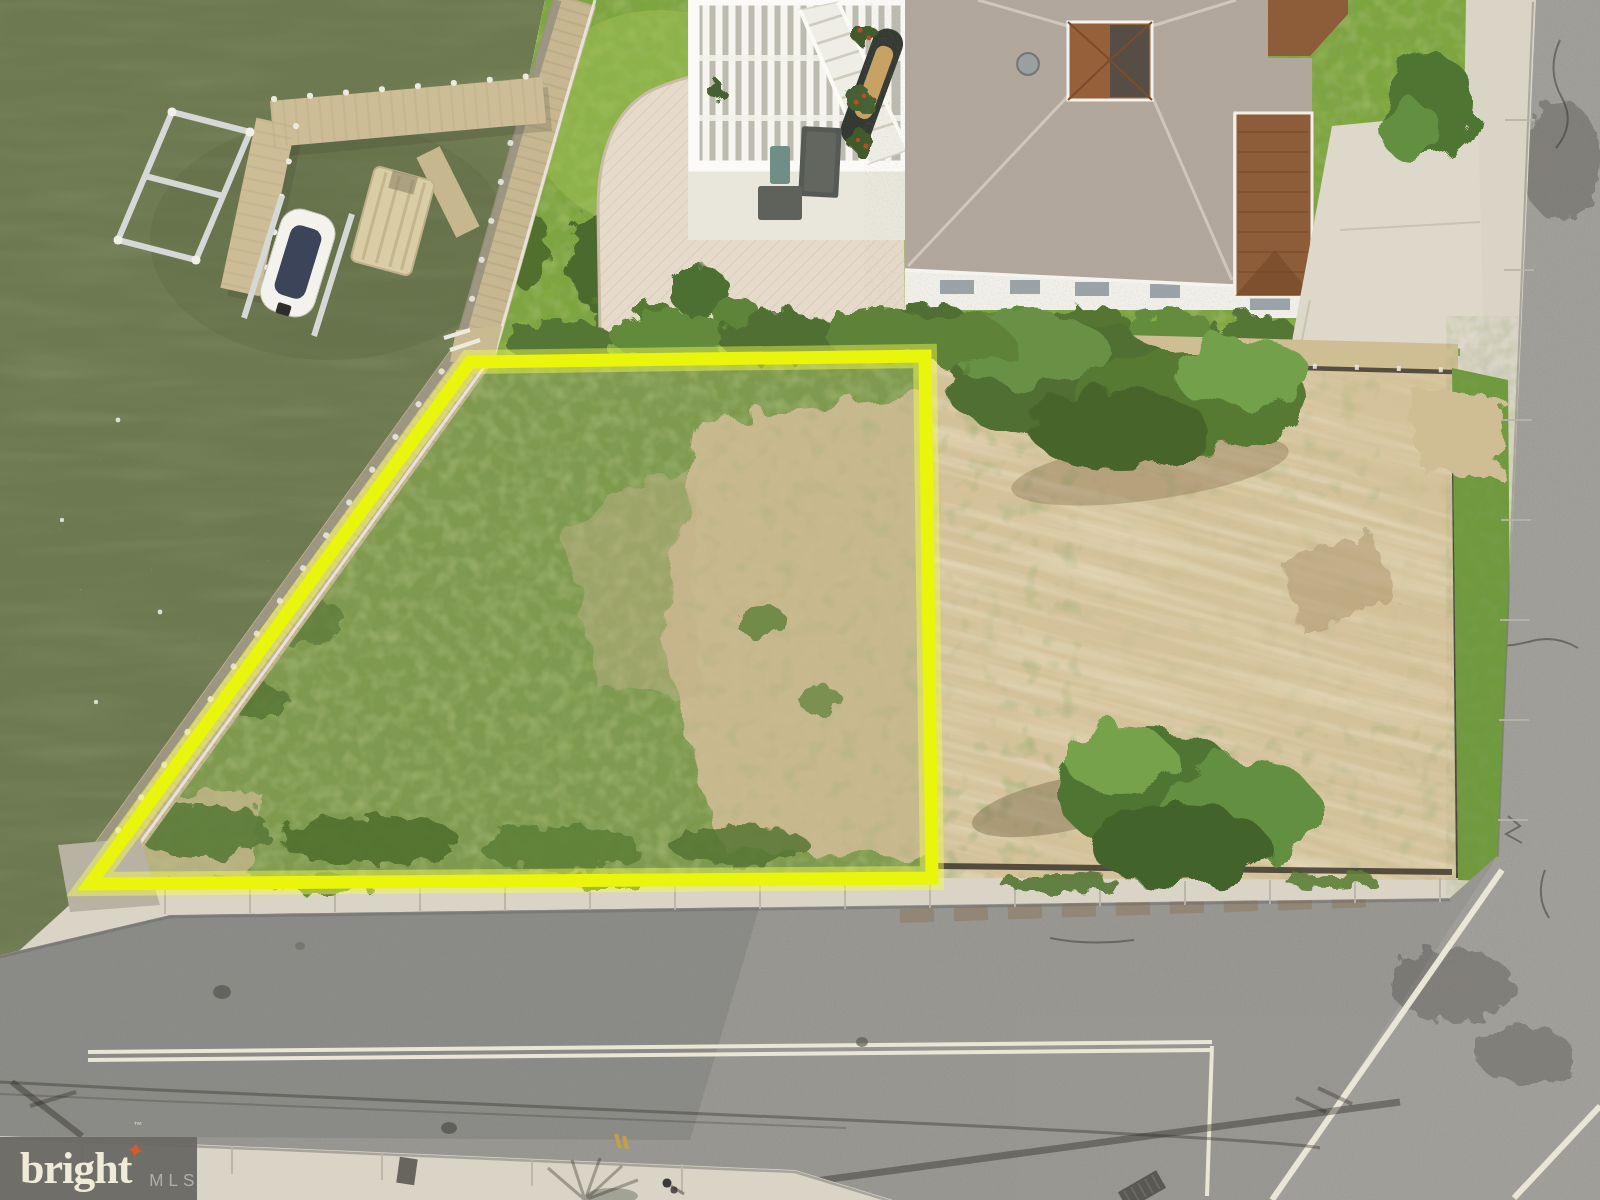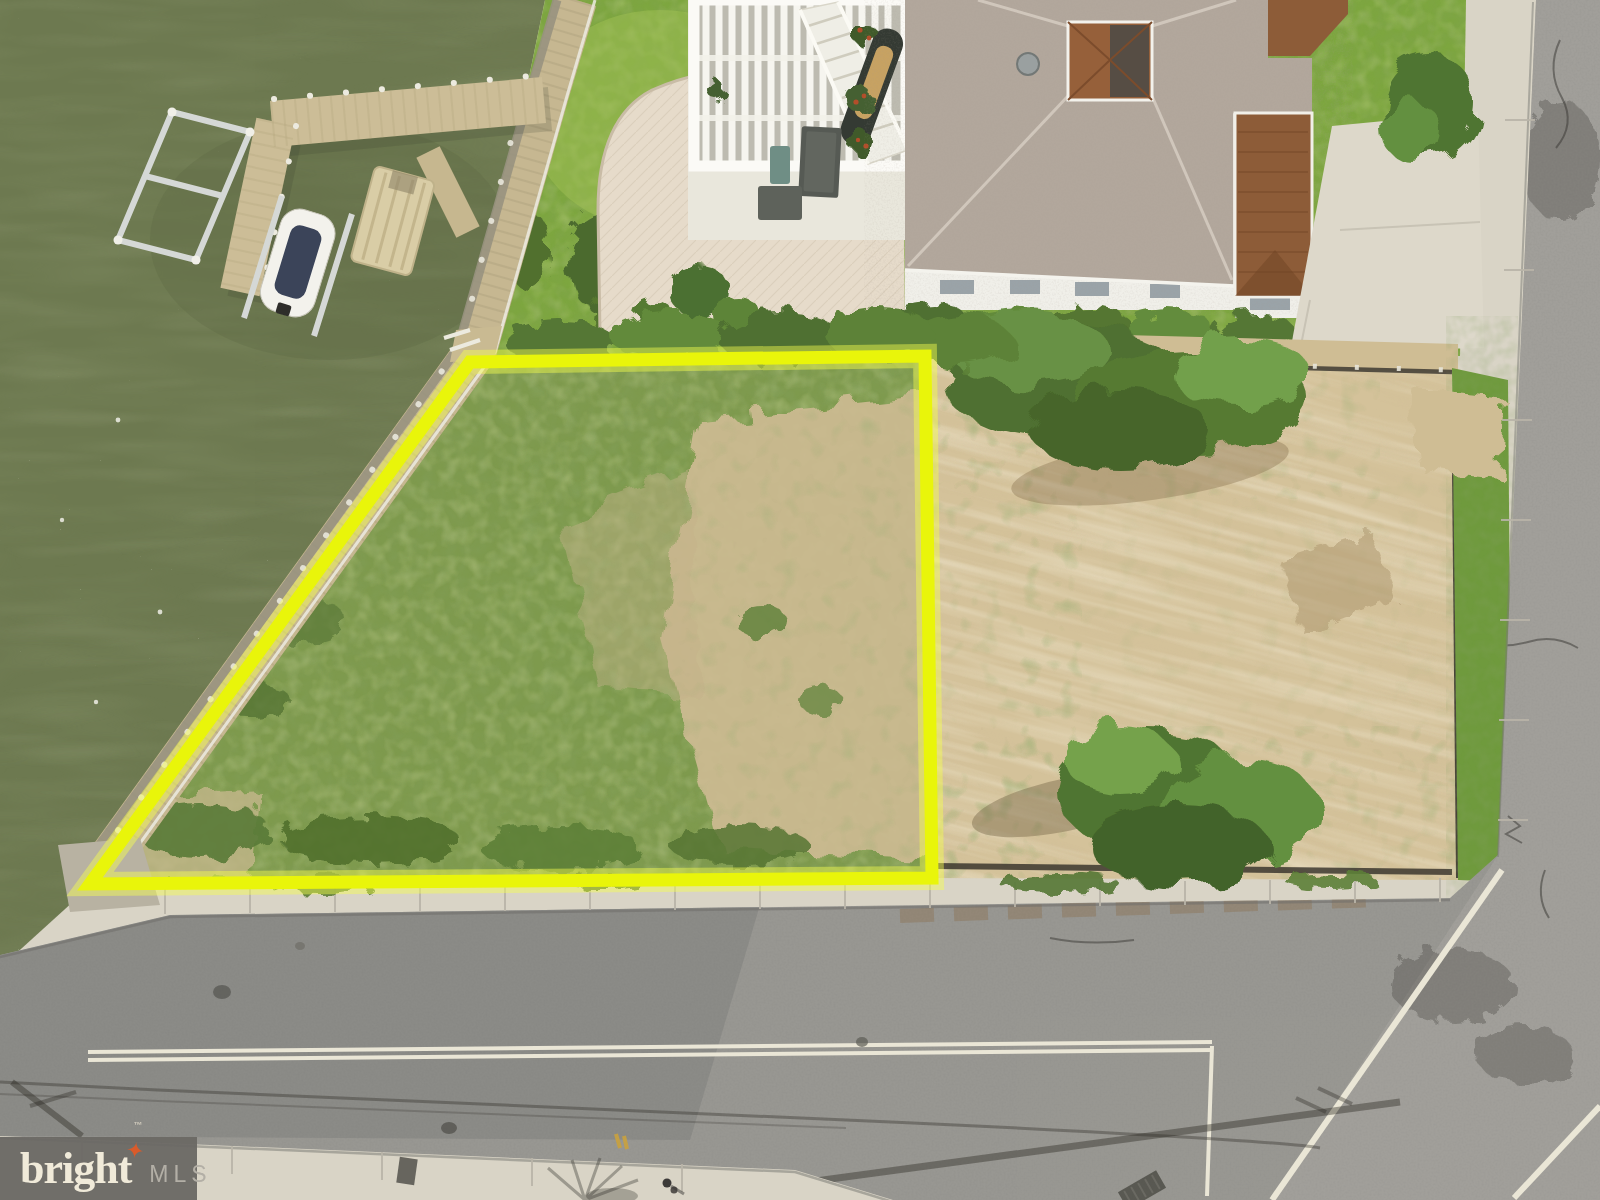--- a/index.html
+++ b/index.html
@@ -9,22 +9,22 @@
   
   .wm{position:absolute;left:0;top:1137px;width:197px;height:63px;
       background:rgba(106,104,100,0.95);display:flex;align-items:center;
       padding-left:20px;box-sizing:border-box;}
   .wm-brand{position:relative;font-family:"Liberation Serif",serif;font-weight:700;
       font-size:44px;line-height:1;color:#f0ead9;letter-spacing:-1px;}
   .wm-star{position:absolute;left:106px;top:-7px;font-size:22px;color:#d95b2b;
       font-family:"DejaVu Sans",sans-serif;transform:rotate(8deg);}
   .wm-tm{font-size:9px;color:#cfc9bb;vertical-align:top;position:relative;top:-26px;left:2px;
       font-family:"Liberation Sans",sans-serif;letter-spacing:0;}
-  .wm-mls{font-family:"Liberation Sans",sans-serif;font-size:23px;color:#b3afa6;
-      letter-spacing:5px;margin-left:9px;position:relative;top:6px;}
+  .wm-mls{font-family:"Liberation Sans",sans-serif;font-size:17px;color:#b3afa6;
+      letter-spacing:5px;margin-left:9px;position:relative;top:12px;}
 </style>
 </head>
 <body>
 
 <div class="stage">
 <svg width="1600" height="1200" viewBox="0 0 1600 1200" xmlns="http://www.w3.org/2000/svg">
   <defs>
     <clipPath id="cWater">
           <polygon points="0,0 545,0 470,362 90,884 75,900 0,968"></polygon>
         </clipPath>

